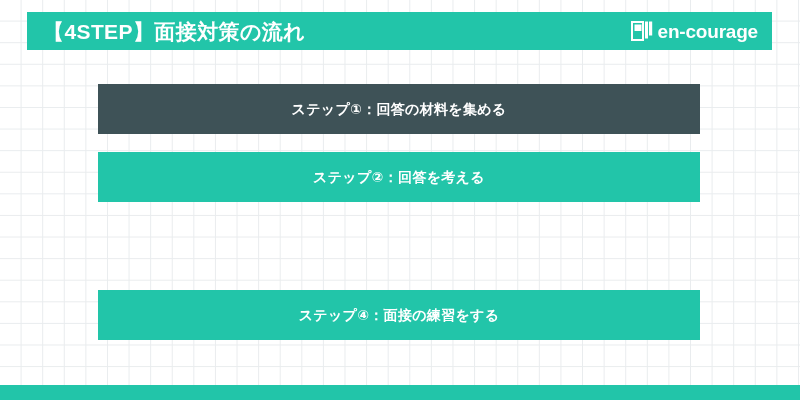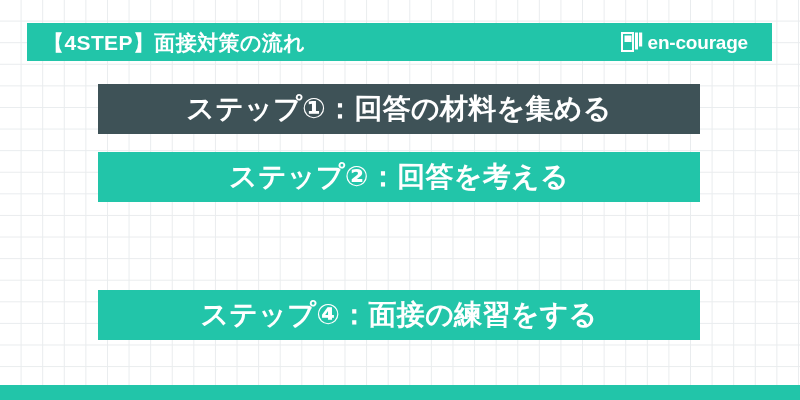--- a/index.html
+++ b/index.html
@@ -24,28 +24,28 @@
       linear-gradient(to bottom, #e9ecee 1px, transparent 1px);
     background-size: 21.6px 21.6px;
     background-position: -1px -1px;
     overflow: hidden;
   }
 
   
   #header-bar {
     position: absolute;
     left: 27px;
-    top: 23px;
+    top: 12px;
     width: 745px;
     height: 38px;
     background: #22c5a9;
     display: flex;
     align-items: center;
     justify-content: space-between;
-    padding: 0 24px 0 16px;
+    padding: 0 14px 0 16px;
     box-sizing: border-box;
   }
   #header-title {
     color: #ffffff;
     font-size: 21px;
     font-weight: bold;
     letter-spacing: 0.4px;
     line-height: 1;
     white-space: nowrap;
   }
@@ -77,21 +77,21 @@
     height: 50px;
     display: flex;
     align-items: center;
     justify-content: center;
     box-sizing: border-box;
   }
   .step-bar.dark  { background: #3e5257; }
   .step-bar.teal  { background: #22c5a9; }
   .step-label {
     color: #ffffff;
-    font-size: 28px;
+    font-size: 14px;
     font-weight: bold;
     letter-spacing: 0.3px;
     line-height: 1;
     white-space: nowrap;
   }
   #step-1 { top: 84px;  }
   #step-2 { top: 152px; }
   #step-3 { top: 221px; }
   #step-4 { top: 290px; justify-content: center; }
 

